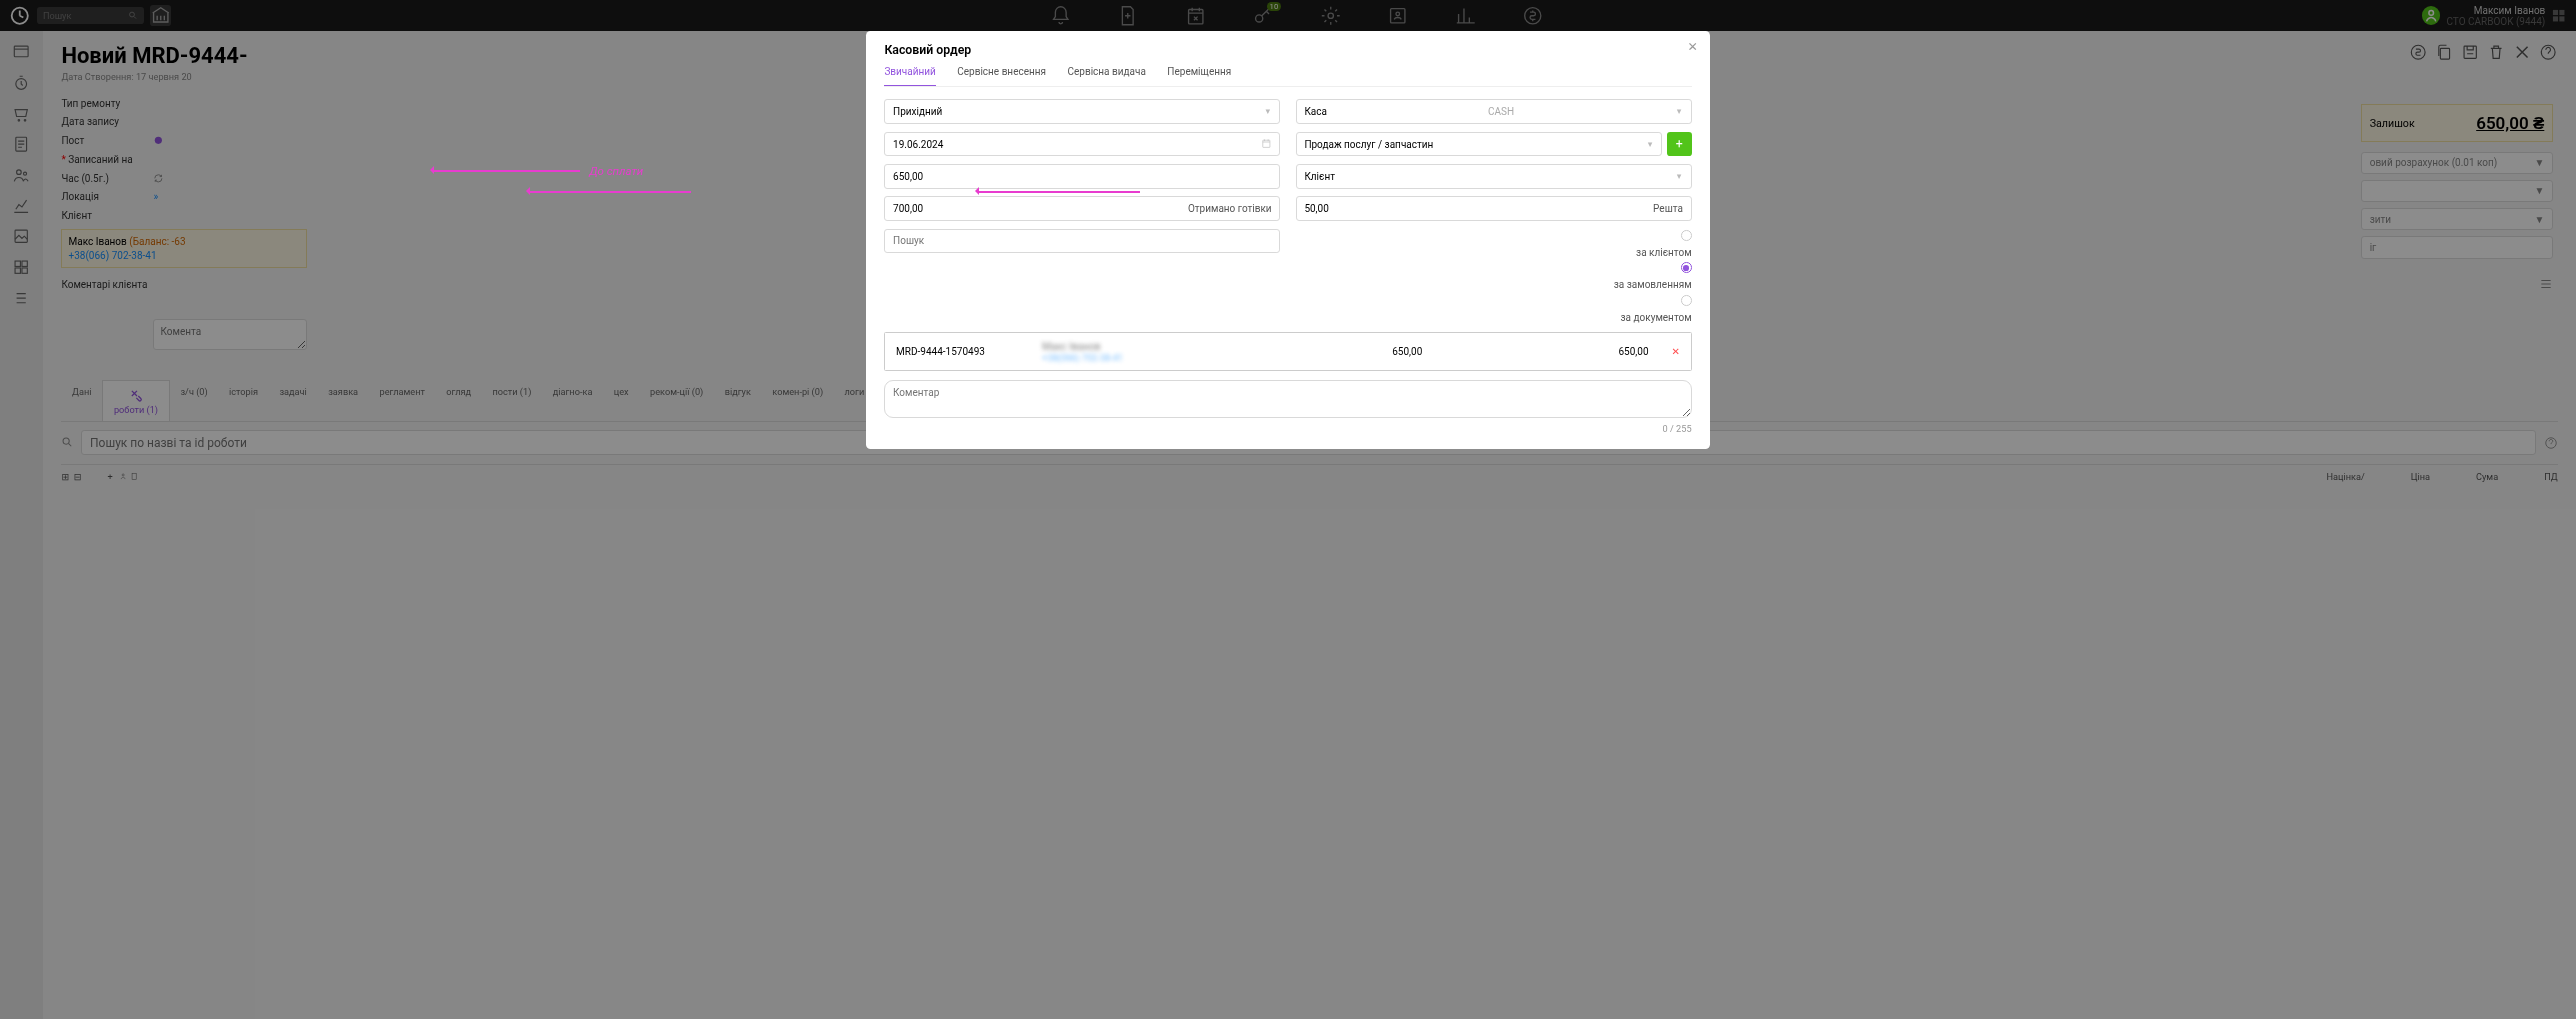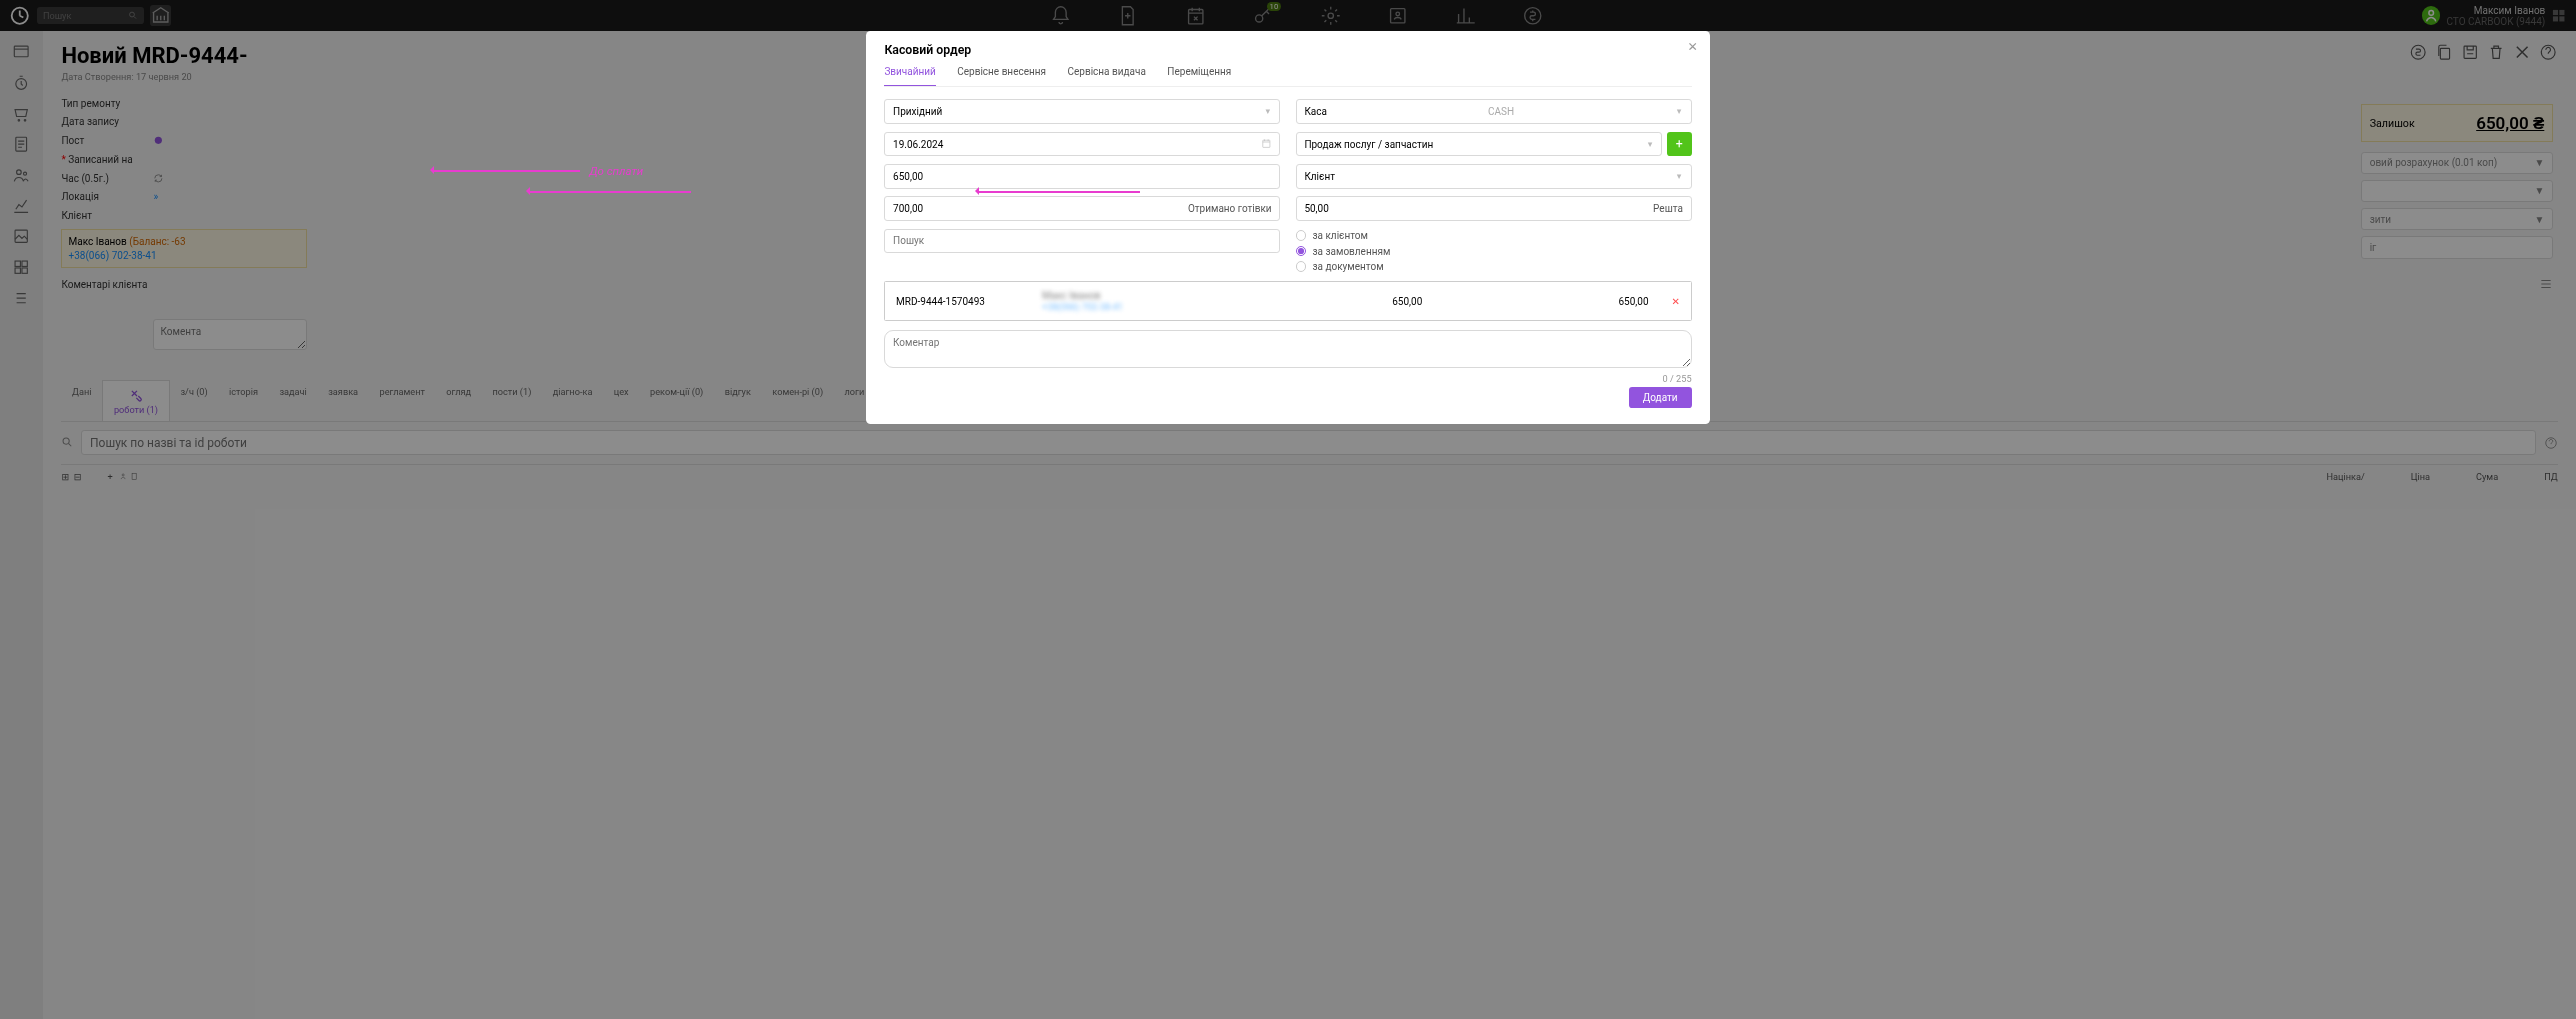--- a/index.html
+++ b/index.html
@@ -65,21 +65,21 @@
     .input { border: 0.8px solid #d9d9d9; border-radius: 3.1px; padding: 4.6px 7.7px; font-size: 10px; height: 24.6px; display: flex; align-items: center; justify-content: space-between; background: #fff; }
     .input input { border:none; outline:none; width:100%; font-size:10px; }
     .input .chev { color:#bbb; font-size:7.7px; }
     .input .cal { color:#bbb; }
     .input.with-label { justify-content: space-between; }
     .input-suffix { color: #555; font-size: 10px; white-space: nowrap; margin-left: 6.1px; }
     .cash-label { text-align:center; color:#aaa; flex:1; }
     .plus-btn { width: 24.6px; height: 24.6px; background: #52c41a; border-radius: 3.1px; display: flex; align-items: center; justify-content: center; color: #fff; font-size: 12.3px; }
     .row-flex { display:flex; gap:4.6px; }
     .radios { display:flex; flex-direction:column; gap:4.6px; padding-top: 1.5px; }
-    .radio { display:flex; align-items:flex-start; gap:6.1px; font-size:10px; color:#555; }
+    .radio { display:flex; align-items:flex-end; gap:6.1px; font-size:10px; color:#555;flex-direction:column; }
     .radio-dot { width:10.7px; height:10.7px; border-radius:50%; border:0.8px solid #ccc; display:inline-block; position:relative; }
     .radio.checked .radio-dot { border-color:#9254de; }
     .radio.checked .radio-dot::after { content:""; position:absolute; inset:1.5px; background:#9254de; border-radius:50%; }
     .doc-list { border: 1.5px solid #ccc; border-radius:1.5px; margin-top: 9.2px; padding: 7.7px 10.7px; display:flex; align-items:center; gap: 23px; font-size:10px; }
     .doc-col { flex:0 0 auto; }
     .doc-col.name { width: 123px; }
     .doc-col.client { width: 154px; }
     .doc-col.client .cname { color:#333; }
     .doc-col.client .cphone { color:#1890ff; font-size:9.2px; }
     .doc-col.amt { width: 61px; text-align:right; margin-left:auto; }
@@ -498,23 +498,20 @@
     <div class="doc-col amt">650,00</div>
     <div class="doc-col amt">650,00</div>
     <div class="doc-col remove">✕</div>
   </div>
 
   <div class="comment-box">
     <textarea placeholder="Коментар" style=""></textarea>
     <div class="char-count">0 / 255</div>
   </div>
 
-  <div class="modal-footer">
-    <button class="btn-primary">Додати</button>
-  </div>
 </div>
 
 <div class="arrow" style="top:164px; left:434px;">
   <div class="arrow-line" style="width:146px"></div>
   <span style="margin-left:6.1px">До сплати</span>
 </div>
 <div class="arrow" style="top:191px; left:530px;">
   <div class="arrow-line" style="width:161px"></div>
 </div>
 <div class="arrow" style="top:191px; left:979px;">

